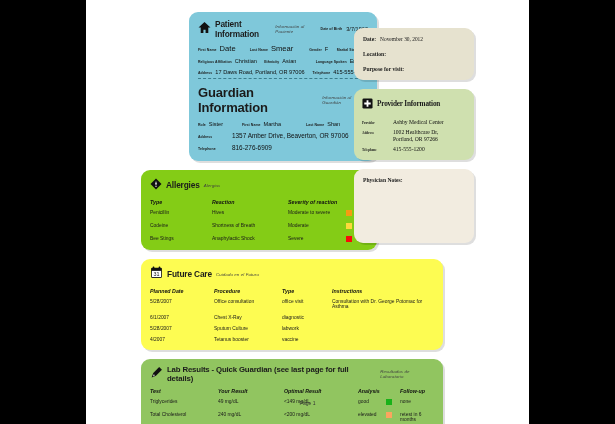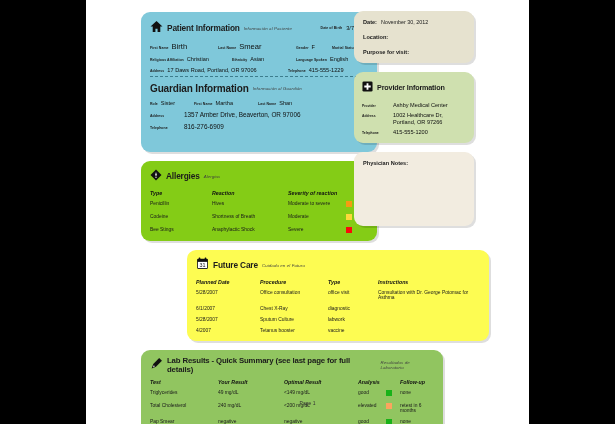--- a/index.html
+++ b/index.html
@@ -23,22 +23,23 @@
   }
   .col-left {
     position: absolute;
     left: 55px;
     top: 12px;
     width: 236px;
   }
   .col-right {
     position: absolute;
     left: 268px;
-    top: 11px;
+    top: 28px;
     width: 120px;
+    font-family: Liberation Serif, serif;
   }
 
   
   .card {
     border-radius: 9px;
     box-sizing: border-box;
     position: relative;
   }
   .card.shadow {
     box-shadow: 2px 2px 0 rgba(0,0,0,0.13);
@@ -87,40 +88,40 @@
   }
   .fitem {
     display: flex;
     align-items: baseline;
     gap: 3px;
   }
 
   
   #patient-card {
     background: #7fc8da;
-    padding: 7px 9px 22px 9px;
+    padding: 7px 9px 10px 9px;
+    margin-left: 48px;
   }
   #patient-card .sep {
     border-top: 1px dashed #3c7d8d;
     margin: 3px 0 6px 0;
     height: 0;
   }
 
   
   #allergies-card {
     background: #84cc16;
     padding: 6px 9px 7px 9px;
     margin-top: 9px;
   }
   
   #future-card {
     background: #fdfc52;
     padding: 6px 9px 8px 9px;
     margin-top: 9px;
-    margin-left: 46px;
   }
   
   #lab-card {
     background: #92c champion;
   }
   #lab-card {
     background: #91c560;
     padding: 6px 9px 8px 9px;
     margin-top: 9px;
   }
@@ -233,21 +234,21 @@
         <span class="sec-title">Patient Information</span>
         <span class="sec-sub">Información al Paciente</span>
         <span style="flex:1"></span>
         <span class="flabel">Date of Birth</span>
         <span class="fval sm">3/7/1960</span>
       </div>
 
       <div class="frow">
         <div class="fitem" style="width:68px">
           <span class="flabel">First Name</span>
-          <span class="fval">Birth</span>
+          <span class="fval">Date</span>
         </div>
         <div class="fitem" style="width:78px">
           <span class="flabel">Last Name</span>
           <span class="fval">Smear</span>
         </div>
         <div class="fitem" style="width:36px">
           <span class="flabel">Gender</span>
           <span class="fval sm">F</span>
         </div>
         <div class="fitem">
@@ -278,21 +279,21 @@
         </div>
         <div class="fitem">
           <span class="flabel">Telephone</span>
           <span class="fval sm">415-555-1229</span>
         </div>
       </div>
 
       <div class="sep"></div>
 
       <div class="sec-head" style="margin-bottom:6px">
-        <span class="sec-title" style="font-size:10px">Guardian Information</span>
+        <span class="sec-title" style="font-size:13px">Guardian Information</span>
         <span class="sec-sub">Información al Guardián</span>
       </div>
 
       <div class="frow">
         <div class="fitem" style="width:44px">
           <span class="flabel">Role</span>
           <span class="fval sm">Sister</span>
         </div>
         <div class="fitem" style="width:64px">
           <span class="flabel">First Name</span>
@@ -414,21 +415,21 @@
     </div>
 
     <div class="card shadow" id="lab-card" style="width:302px">
       <div class="sec-head">
         <span class="icon">
           <svg width="13" height="13" viewBox="0 0 24 24">
               <path d="M3 21 L6 13 L17 2 L22 7 L11 18 Z" fill="#111111"></path>
               <path d="M5.5 19.5 L7 15 L9 17 Z" fill="#ffffff"></path>
             </svg>
         </span>
-        <span class="sec-title" style="font-size:7.8px">Lab Results - Quick Summary (see last page for full details)</span>
+        <span class="sec-title" style="font-size:7.8px">Lab Results - Quick Guardian (see last page for full details)</span>
         <span class="sec-sub">Resultados de Laboratorio</span>
       </div>
 
       <table class="t">
         <thead>
           <tr>
             <th style="width:68px">Test</th>
             <th style="width:66px">Your Result</th>
             <th style="width:74px">Optimal Result</th>
             <th style="width:28px">Analysis</th>

